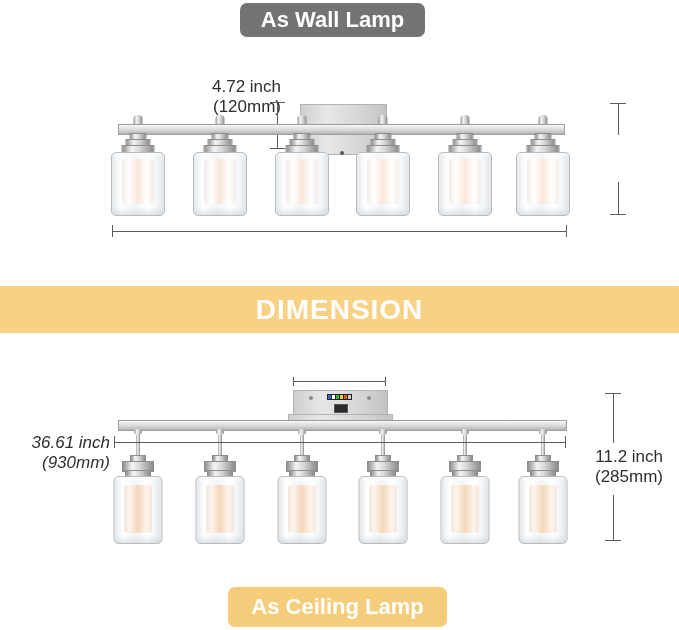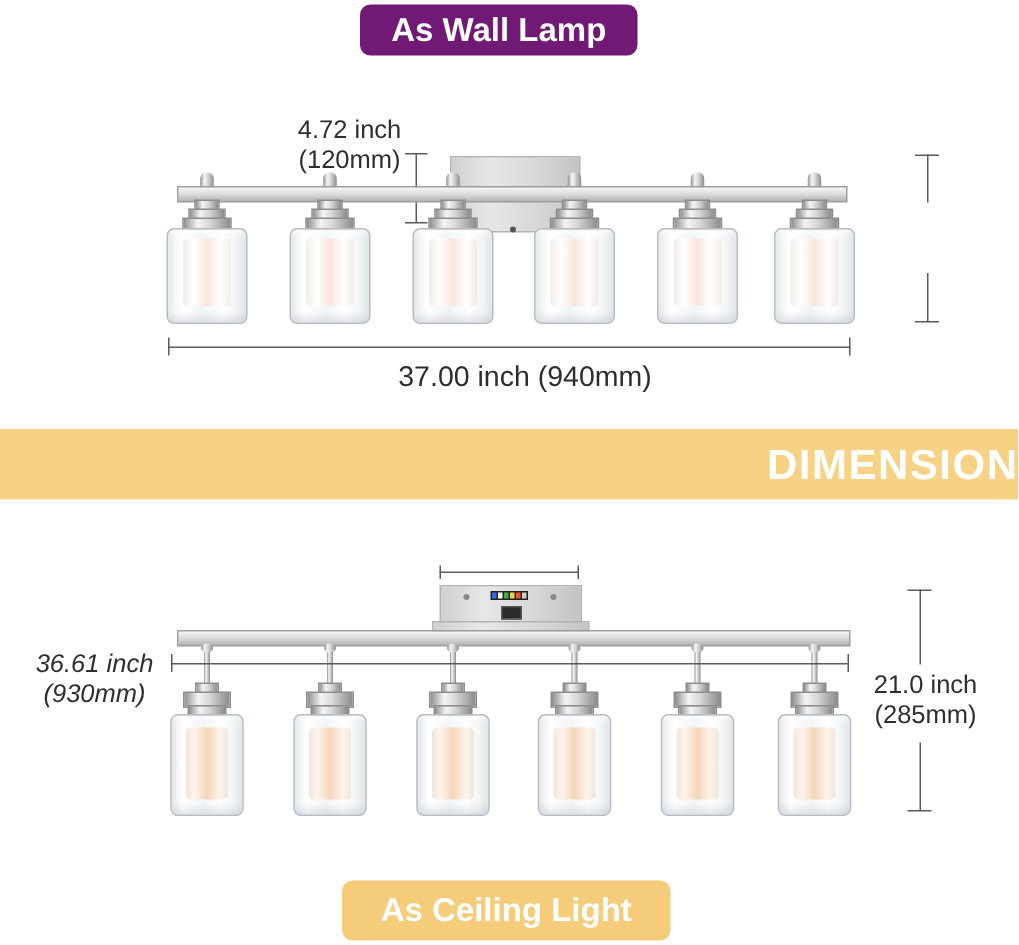--- a/index.html
+++ b/index.html
@@ -6,26 +6,26 @@
   #stage{
     position:relative;width:679px;height:630px;margin:0 auto;background:#ffffff;
     font-family:"Liberation Sans", sans-serif;color:#2e2e2e;overflow:hidden;
   }
   
   .badge{
     position:absolute;display:flex;align-items:center;justify-content:center;
     border-radius:7px;color:#ffffff;font-weight:bold;font-size:22px;
   }
   .banner{
-    position:absolute;left:0;width:679px;display:flex;align-items:center;justify-content:flex-end;
+    position:absolute;left:0;width:679px;display:flex;align-items:center;justify-content:center;
     color:#ffffff;font-weight:bold;font-size:28px;letter-spacing:1px;
   }
   
   .dl{position:absolute;background:#5b5b5b;}
-  .dim-label{position:absolute;color:#2e2e2e;font-size:17px;line-height:1.2;text-align:center;white-space:nowrap;}
+  .dim-label{position:absolute;color:#2e2e2e;font-size:17px;line-height:1.2;text-align:right;white-space:nowrap;}
   .dim-label.big{font-size:19px;}
   
   .metal{background:linear-gradient(90deg,#8f8f8f,#f4f4f4 30%,#d8d8d8 55%,#8c8c8c);}
   .bar{
     position:absolute;height:9px;border:1px solid #9e9e9e;
     background:linear-gradient(#f6f6f6,#d8d8d8 55%,#b3b3b3);z-index:3;
   }
   .plate{
     position:absolute;border:1px solid #b3b3b3;
     background:linear-gradient(90deg,#cfcfcf,#e7e7e7 30%,#d6d6d6 70%,#c3c3c3);z-index:2;
@@ -60,21 +60,21 @@
   .canopy-dot{position:absolute;width:4px;height:4px;border-radius:50%;background:#8a8a8a;z-index:3;}
   .canopy-strip{position:absolute;display:flex;gap:1px;align-items:center;background:#222;padding:1px;z-index:3;}
   .canopy-strip span{width:3px;height:4px;display:block;}
   .canopy-code{position:absolute;background:#2b2b2b;z-index:3;border:1px solid #555;}
 </style>
 </head>
 <body>
 
 <div id="stage">
 
-  <div class="badge" style="left: 240px; top: 3px; width: 185px; height: 34px; background: #701a75;">
+  <div class="badge" style="left: 240px; top: 3px; width: 185px; height: 34px; background: #737373;">
     <span>As Wall Lamp</span>
   </div>
 
   <div>
 
     <div class="plate" style="left:300px;top:104px;width:85px;height:49px;"></div>
     <div style="position:absolute;left:340px;top:151px;width:4px;height:4px;border-radius:50%;background:#555;z-index:4;"></div>
 
     <div class="bar" style="left:118px;top:124px;width:445px;"></div>
 
@@ -139,21 +139,20 @@
   <div class="dl" style="left:270px;top:148px;width:15px;height:1px;"></div>
 
   <div class="dl" style="left:610px;top:103px;width:16px;height:1px;"></div>
   <div class="dl" style="left:618px;top:103px;width:1px;height:32px;"></div>
   <div class="dl" style="left:618px;top:182px;width:1px;height:32px;"></div>
   <div class="dl" style="left:610px;top:214px;width:16px;height:1px;"></div>
 
   <div class="dl" style="left:112px;top:225px;width:1px;height:12px;"></div>
   <div class="dl" style="left:112px;top:231px;width:455px;height:1px;"></div>
   <div class="dl" style="left:566px;top:225px;width:1px;height:12px;"></div>
-  <div class="dim-label big" style="left:240px;top:241px;width:220px;">37.00 inch (940mm)</div>
 
   <div class="banner" style="top: 286px; height: 47px; background: rgb(247, 209, 132);">
     <span>DIMENSION</span>
   </div>
 
   <div class="dl" style="left:293px;top:377px;width:1px;height:9px;"></div>
   <div class="dl" style="left:293px;top:381px;width:93px;height:1px;"></div>
   <div class="dl" style="left:385px;top:377px;width:1px;height:9px;"></div>
 
   <div>
@@ -236,23 +235,23 @@
     <span>36.61 inch</span><br>
     <span>(930mm)</span>
   </div>
   <div class="dl" style="left:114px;top:436px;width:1px;height:12px;z-index:6;"></div>
   <div class="dl" style="left:114px;top:442px;width:451px;height:1px;z-index:6;"></div>
   <div class="dl" style="left:565px;top:436px;width:1px;height:12px;z-index:6;"></div>
 
   <div class="dl" style="left:605px;top:393px;width:16px;height:1px;"></div>
   <div class="dl" style="left:613px;top:393px;width:1px;height:50px;"></div>
   <div class="dim-label" style="left:571px;top:447px;width:92px;">
-    <span>21.0 inch</span><br>
+    <span>11.2 inch</span><br>
     <span>(285mm)</span>
   </div>
   <div class="dl" style="left:613px;top:495px;width:1px;height:45px;"></div>
   <div class="dl" style="left:605px;top:540px;width:16px;height:1px;"></div>
 
   <div class="badge" style="left: 228px; top: 587px; width: 219px; height: 40px; background: rgb(245, 204, 122);">
-    <span>As Ceiling Light</span>
+    <span>As Ceiling Lamp</span>
   </div>
 
 </div>
 
 </body></html>

